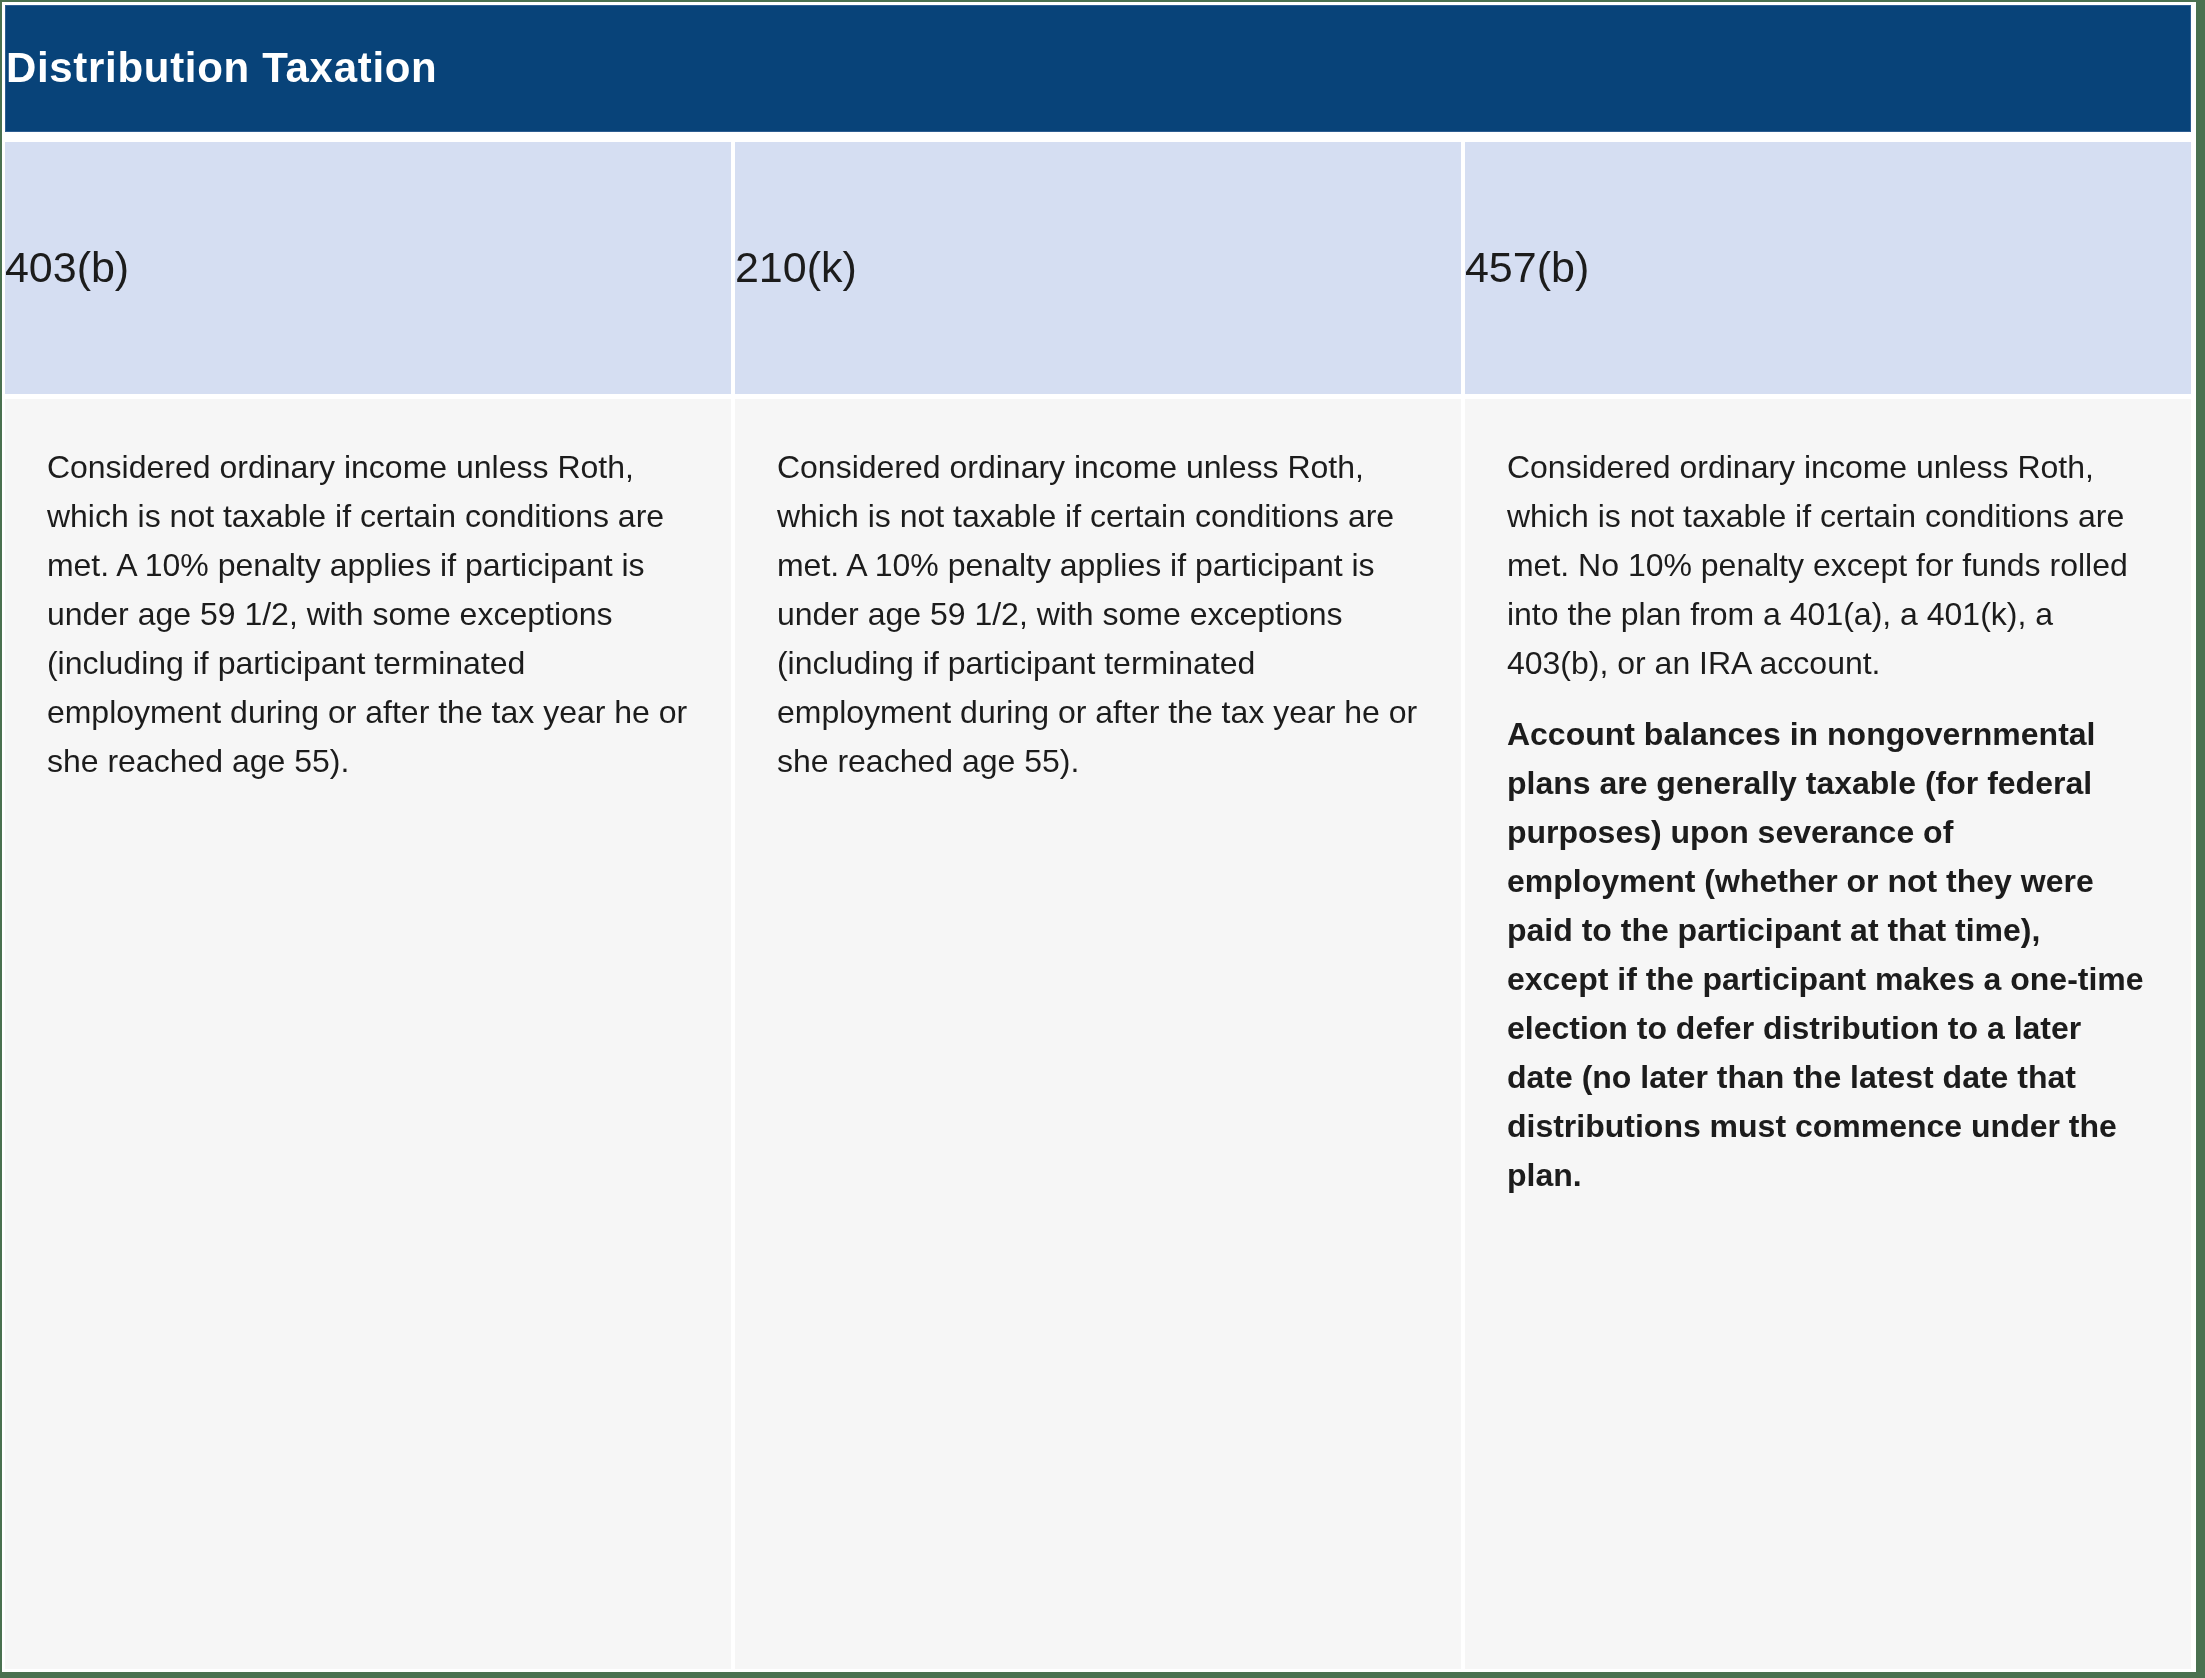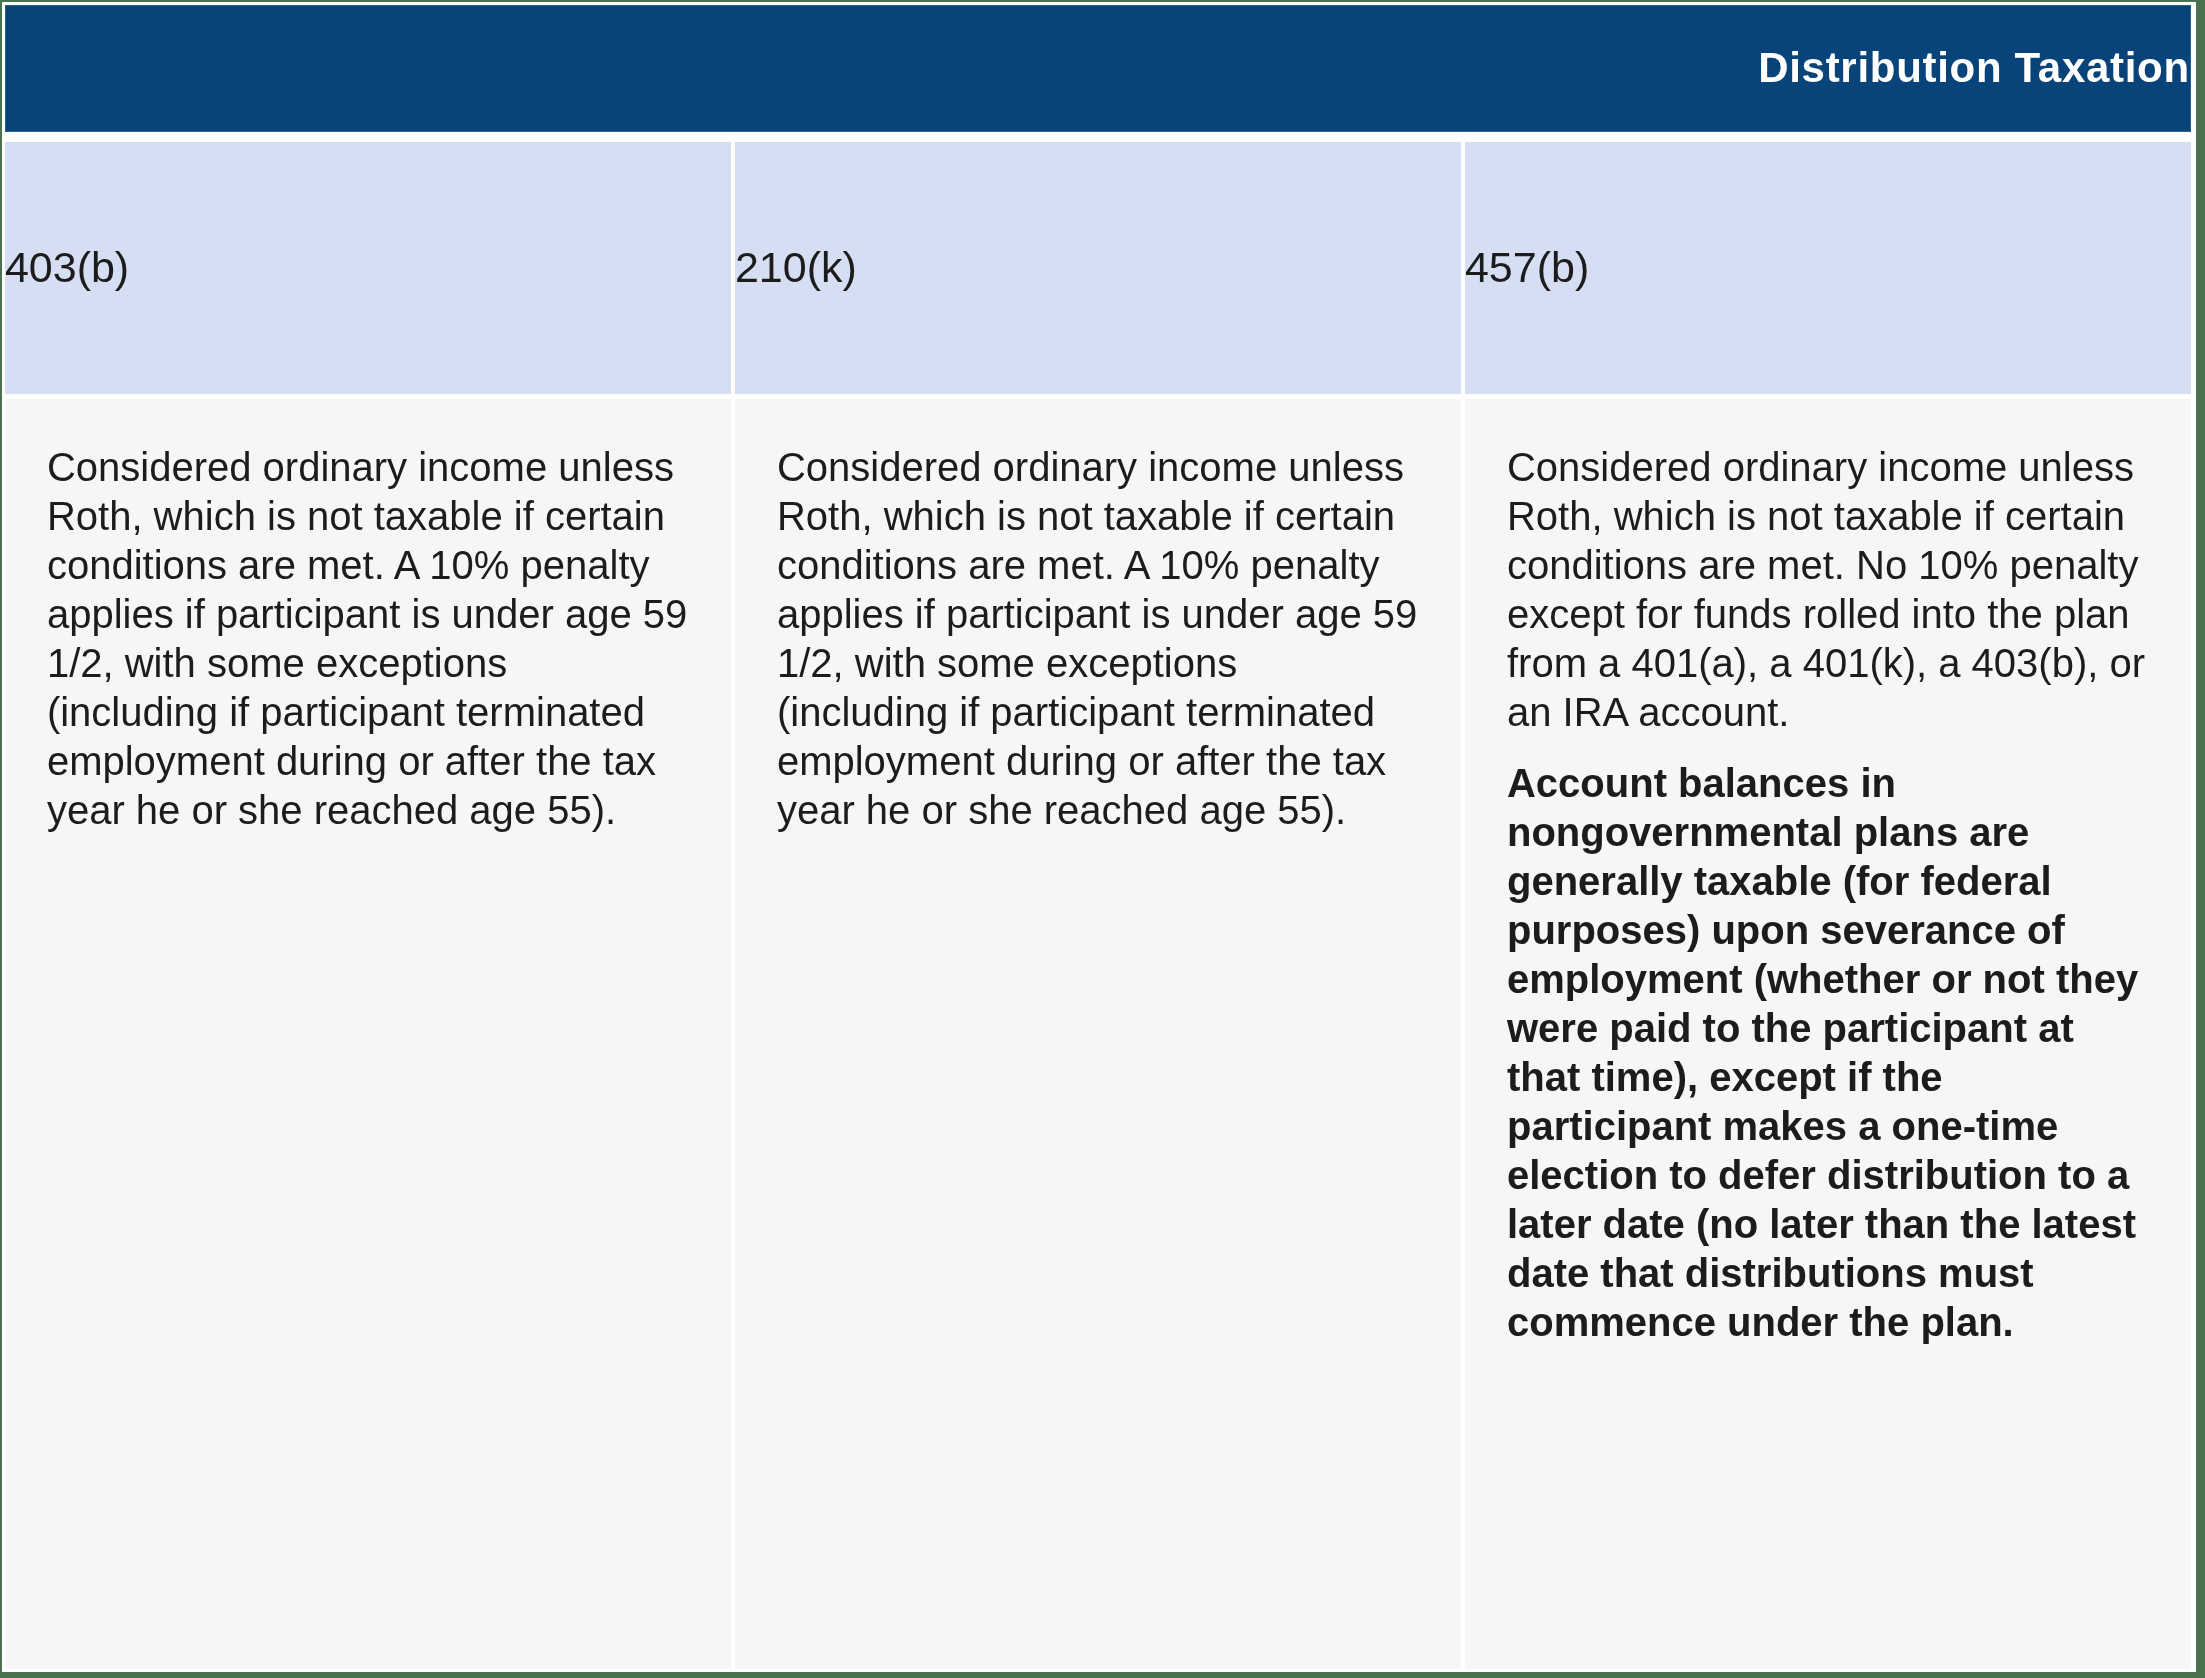--- a/index.html
+++ b/index.html
@@ -29,21 +29,21 @@
     flex-direction: column;
   }
 
   .title-bar {
     height: 127px;
     flex: 0 0 127px;
     background: #084379;           
     border: 1.4px solid #2d5d91;     
     display: flex;
     align-items: center;
-    justify-content: flex-end;
+    justify-content: flex-start;
     margin-bottom: 10px;
   }
 
   .title-bar .title-text {
     color: #ffffff;
     font-size: 42px;
     font-weight: 700;
     letter-spacing: 0.7px;
   }
 
@@ -69,21 +69,21 @@
     flex: 1 1 auto;
     display: grid;
     grid-template-columns: 1fr 1fr 1fr;
     column-gap: 4.2px;
     min-height: 0;
   }
 
   .body-cell {
     background: #f6f6f6;           
     padding: 44px 42px;
-    font-size: 40px;
+    font-size: 32px;
     line-height: 49px;
     font-weight: 400;
     color: #1c1c1c;
     overflow: hidden;
   }
 
   .body-cell p {
     margin: 0;
   }
 

